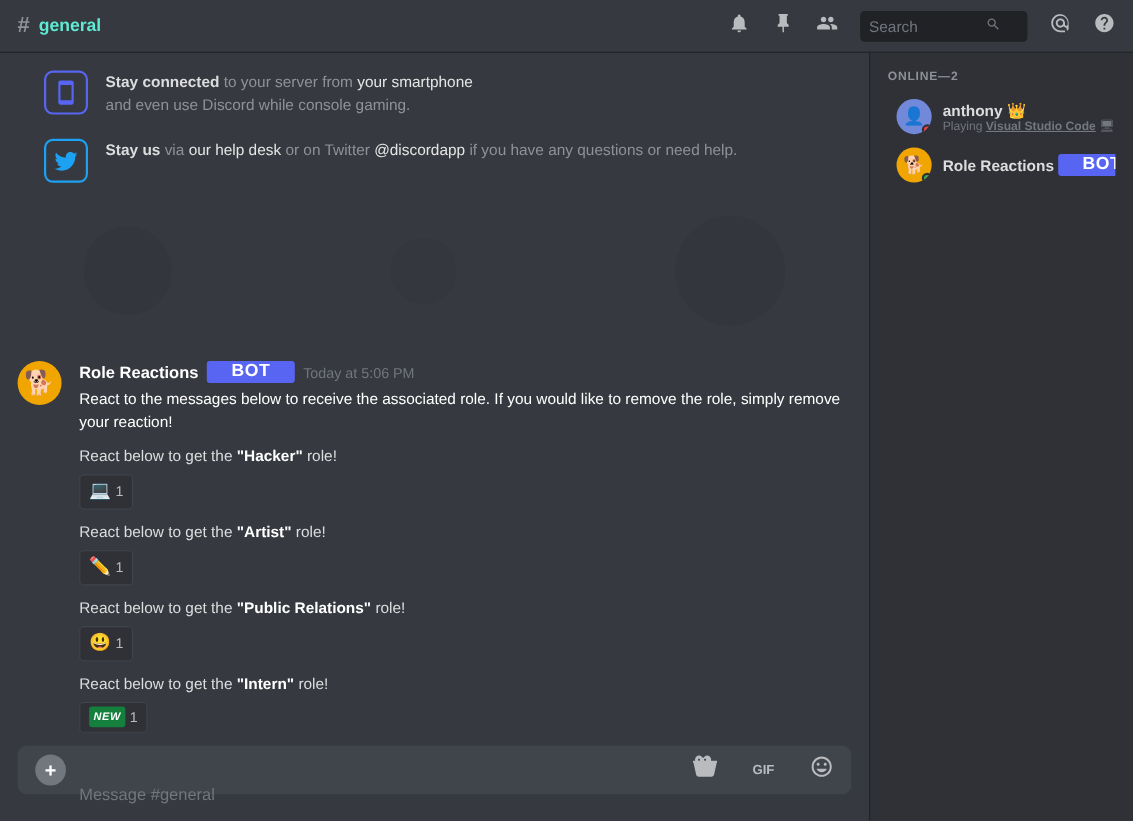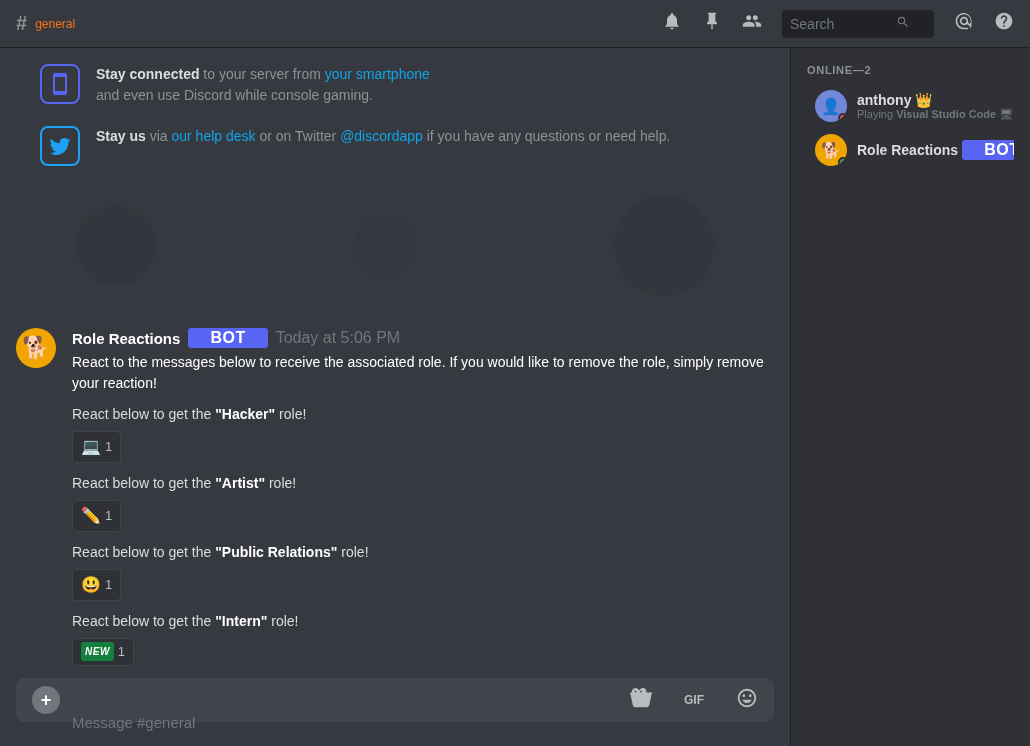--- a/index.html
+++ b/index.html
@@ -25,23 +25,23 @@
       gap: 8px;
       flex-shrink: 0;
       z-index: 10;
     }
     .topbar-hash {
       color: #8e9297;
       font-size: 20px;
       font-weight: 700;
     }
     .topbar-channel-name {
-      color: #f97316;
-      font-size: 12px;
-      font-weight: 400;
+      color: #5eead4;
+      font-size: 16px;
+      font-weight: 700;
       margin-right: auto;
     }
     .topbar-icons {
       display: flex;
       align-items: center;
       gap: 20px;
     }
     .topbar-icon {
       color: #b9bbbe;
       cursor: pointer;
@@ -132,21 +132,21 @@
     }
     .system-text {
       font-size: 14px;
       color: #8e9297;
       line-height: 1.5;
     }
     .system-text strong {
       color: #dcddde;
     }
     .system-text a {
-      color: #0ea5e9;
+      color: #e5e5e5;
       text-decoration: none;
     }
 
     
     .ghost-bg {
       position: relative;
       height: 120px;
       margin: 0 0 20px 0;
       display: flex;
       align-items: center;
@@ -207,21 +207,21 @@
       color: #fff;
       font-size: 16px;
       font-weight: 700;
       padding: 1px 22px;
       border-radius: 3px;
       text-transform: uppercase;
       letter-spacing: 0.5px;
     }
     .message-timestamp {
       color: #72767d;
-      font-size: 16px;
+      font-size: 13px;
     }
     .message-content {
       font-size: 14px;
       color: #dcddde;
       line-height: 1.5;
     }
     .message-content strong {
       color: #fff;
     }
     .message-content .bold-line {
@@ -383,20 +383,21 @@
     }
     .member-status {
       color: #72767d;
       font-size: 11px;
       white-space: nowrap;
       overflow: hidden;
       text-overflow: ellipsis;
     }
     .member-status strong {
       color: #72767d;
+      text-decoration: underline;
     }
 
     .doge-avatar {
       background: #f0a500;
     }
   </style>
 </head>
 <body>
 
 <div class="topbar">

